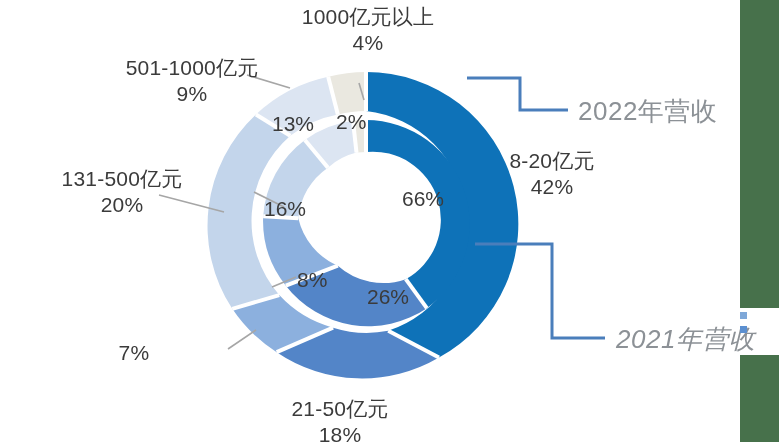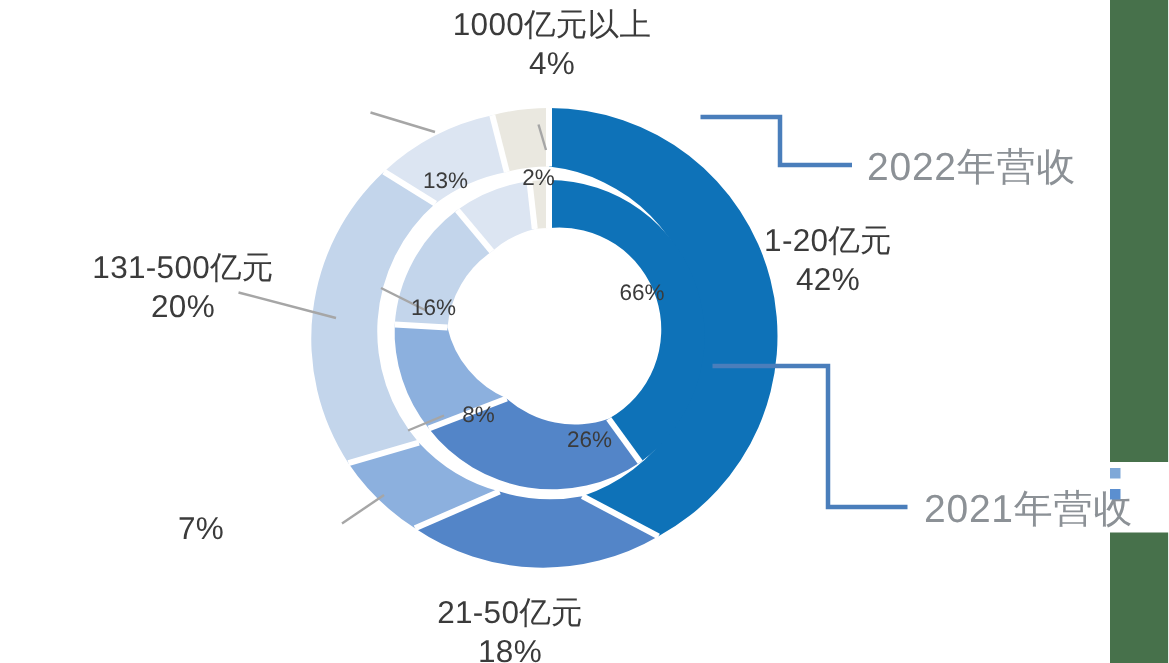--- a/index.html
+++ b/index.html
@@ -38,23 +38,23 @@
     line-height: 1.22;
     text-align: center;
     white-space: nowrap;
     letter-spacing: 0.2px;
   }
   .lbl .cat { display: block; }
   .lbl .pct { display: block; }
   .inner-lbl {
     position: absolute;
     color: #3B3B3B;
-    font-size: 15px;
+    font-size: 21px;
     white-space: nowrap;
-    text-align: center;
+    text-align: left;
   }
   .callout {
     position: absolute;
     color: #8C9196;
     font-size: 26px;
     white-space: nowrap;
     letter-spacing: 0.5px;
   }
   .edge-bar {
     position: absolute;
@@ -134,55 +134,59 @@
         <polyline points="467,78 520,78 520,110 568,110"></polyline>
         <polyline points="475,244 552,244 552,338 605,338"></polyline>
       </g>
     </svg>
 
     <div class="lbl" style="left: 288px; top: 4px; width: 160px;">
       <span class="cat">1000亿元以上</span>
       <span class="pct">4%</span>
     </div>
 
+    <div class="lbl" style="left: 112px; top: 55px; width: 160px;">
+      <span class="cat">501-1000亿元</span>
+      <span class="pct">9%</span>
+    </div>
 
     <div class="lbl" style="left: 42px; top: 166px; width: 160px;">
       <span class="cat">131-500亿元</span>
       <span class="pct">20%</span>
     </div>
 
     <div class="lbl" style="left: 54px; top: 340px; width: 160px;">
       <span class="pct">7%</span>
     </div>
 
     <div class="lbl" style="left: 260px; top: 396px; width: 160px;">
       <span class="cat">21-50亿元</span>
       <span class="pct">18%</span>
     </div>
 
     <div class="lbl" style="left: 472px; top: 148px; width: 160px;">
-      <span class="cat">1-20亿元</span>
+      <span class="cat">8-20亿元</span>
       <span class="pct">42%</span>
     </div>
 
     <div class="inner-lbl" style="left: 336px; top: 110px; width: 46px;">2%</div>
 
     <div class="inner-lbl" style="left: 272px; top: 112px; width: 50px;">13%</div>
 
     <div class="inner-lbl" style="left: 264px; top: 197px; width: 50px;">16%</div>
 
     <div class="inner-lbl" style="left: 297px; top: 268px; width: 44px;">8%</div>
 
     <div class="inner-lbl" style="left: 367px; top: 285px; width: 52px;">26%</div>
 
     <div class="inner-lbl" style="left: 402px; top: 187px; width: 52px;">66%</div>
 
     <div class="callout" style="left: 578px; top: 94px;">2022年营收</div>
 
-    <div class="callout" style="left: 616px; top: 322px;">2021年营收</div>
+    <div class="callout" style="left: 616px; top: 322px; font-style: italic;">2021年营收</div>
 
   </div>
 
   <div class="edge-bar" style="top: 0px; width: 39px; height: 308px; background: #47714B;"></div>
   <div class="edge-accent" style="right: 32px; top: 312px; width: 7px; height: 7px; background: #7FA8D8;"></div>
   <div class="edge-accent" style="right: 32px; top: 326px; width: 7px; height: 7px; background: #5B8FD0;"></div>
   <div class="edge-bar" style="top: 355px; width: 39px; height: 87px; background: #47714B;"></div>
 
 </div>
 

